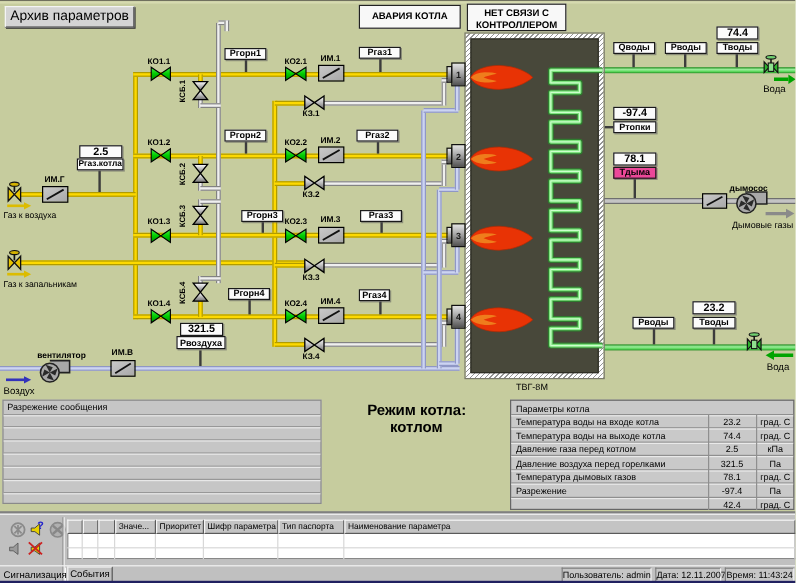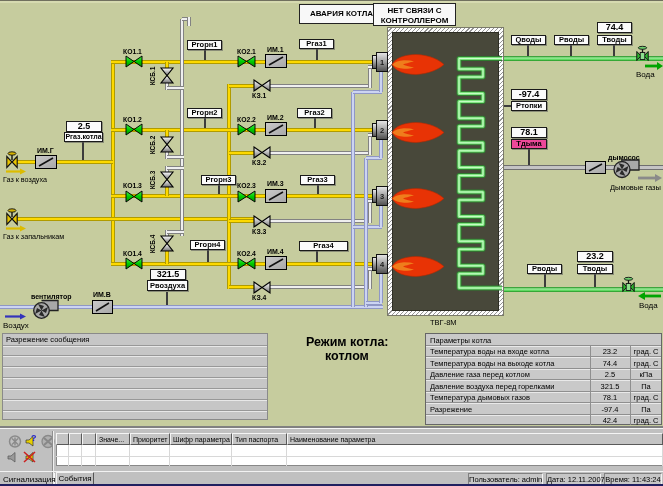--- a/index.html
+++ b/index.html
@@ -223,21 +223,21 @@
 <div style="position:absolute;left:201px;top:175px;width:35px;height:10px;background:#fbfbfb;border:1px solid #1a1a1a;box-sizing:border-box;font:bold 7.5px 'Liberation Sans',sans-serif;text-align:center;line-height:8px;color:#000;box-shadow:1px 1px 0 rgba(90,90,90,.55);">Ргорн3</div>
 <div style="position:absolute;left:207px;top:249px;width:2px;height:12.5px;background:#3c3c3c;"></div>
 <div style="position:absolute;left:190px;top:240px;width:35px;height:10px;background:#fbfbfb;border:1px solid #1a1a1a;box-sizing:border-box;font:bold 7.5px 'Liberation Sans',sans-serif;text-align:center;line-height:8px;color:#000;box-shadow:1px 1px 0 rgba(90,90,90,.55);">Ргорн4</div>
 <div style="position:absolute;left:316px;top:49px;width:2px;height:10.5px;background:#3c3c3c;"></div>
 <div style="position:absolute;left:299px;top:39px;width:35px;height:10px;background:#fbfbfb;border:1px solid #1a1a1a;box-sizing:border-box;font:bold 7.5px 'Liberation Sans',sans-serif;text-align:center;line-height:8px;color:#000;box-shadow:1px 1px 0 rgba(90,90,90,.55);">Ргаз1</div>
 <div style="position:absolute;left:314px;top:118px;width:2px;height:9.5px;background:#3c3c3c;"></div>
 <div style="position:absolute;left:297px;top:108px;width:35px;height:10px;background:#fbfbfb;border:1px solid #1a1a1a;box-sizing:border-box;font:bold 7.5px 'Liberation Sans',sans-serif;text-align:center;line-height:8px;color:#000;box-shadow:1px 1px 0 rgba(90,90,90,.55);">Ргаз2</div>
 <div style="position:absolute;left:317px;top:185px;width:2px;height:9.0px;background:#3c3c3c;"></div>
 <div style="position:absolute;left:300px;top:175px;width:35px;height:10px;background:#fbfbfb;border:1px solid #1a1a1a;box-sizing:border-box;font:bold 7.5px 'Liberation Sans',sans-serif;text-align:center;line-height:8px;color:#000;box-shadow:1px 1px 0 rgba(90,90,90,.55);">Ргаз3</div>
 <div style="position:absolute;left:316px;top:251px;width:2px;height:10.5px;background:#3c3c3c;"></div>
-<div style="position:absolute;left:299px;top:241px;width:49px;height:10px;background:#fbfbfb;border:1px solid #1a1a1a;box-sizing:border-box;font:bold 7.5px 'Liberation Sans',sans-serif;text-align:center;line-height:8px;color:#000;box-shadow:1px 1px 0 rgba(90,90,90,.55);">Ргаз4</div>
+<div style="position:absolute;left:299px;top:241px;width:26px;height:10px;background:#fbfbfb;border:1px solid #1a1a1a;box-sizing:border-box;font:bold 7.5px 'Liberation Sans',sans-serif;text-align:center;line-height:8px;color:#000;box-shadow:1px 1px 0 rgba(90,90,90,.55);">Ргаз4</div>
 <div style="position:absolute;left:82px;top:142px;width:2px;height:18px;background:#3c3c3c;"></div>
 <div style="position:absolute;left:66px;top:121px;width:36px;height:11px;background:#fbfbfb;border:1px solid #1a1a1a;box-sizing:border-box;font:bold 9px 'Liberation Sans',sans-serif;text-align:center;line-height:9px;color:#000;box-shadow:1px 1px 0 rgba(90,90,90,.55);">2.5</div>
 <div style="position:absolute;left:64px;top:132px;width:39px;height:10px;background:#fbfbfb;border:1px solid #1a1a1a;box-sizing:border-box;font:bold 7px 'Liberation Sans',sans-serif;text-align:center;line-height:8px;color:#000;box-shadow:1px 1px 0 rgba(90,90,90,.55);">Ргаз.котла</div>
 <div style="position:absolute;left:35px;top:155px;width:22px;height:14px;background:linear-gradient(150deg,#c9c9c9,#a8a8a8);border:1px solid #000;box-sizing:border-box;"></div>
 <svg style="position:absolute;left:35px;top:155px;overflow:visible" width="22" height="14">
       <line x1="4" y1="11" x2="18" y2="3" stroke="#111" stroke-width="1.5"></line>
     </svg>
 <div style="position:absolute;left:37px;top:146.5px;font:bold 7px 'Liberation Sans',sans-serif;color:#000;white-space:nowrap;">ИМ.Г</div>
 <div style="position:absolute;left:166px;top:292px;width:2px;height:13px;background:#3c3c3c;"></div>
 <div style="position:absolute;left:150px;top:269px;width:36px;height:11px;background:#fbfbfb;border:1px solid #1a1a1a;box-sizing:border-box;font:bold 9px 'Liberation Sans',sans-serif;text-align:center;line-height:9px;color:#000;box-shadow:1px 1px 0 rgba(90,90,90,.55);">321.5</div>
@@ -330,22 +330,23 @@
       <ellipse cx="6.5" cy="2.8" rx="4.2" ry="1.5" fill="#6fcf6f" stroke="#111" stroke-width="0.9"></ellipse>
       <polygon points="0.8,6.5 5,11 0.8,15.5" fill="#2db42d" stroke="#111" stroke-width="1"></polygon>
       <polygon points="12.2,6.5 8,11 12.2,15.5" fill="#2db42d" stroke="#111" stroke-width="1"></polygon>
       <rect x="4.2" y="7.5" width="4.6" height="7" fill="#8fe08f" stroke="#111" stroke-width="0.9"></rect>
     </svg>
 <svg style="position:absolute;left:638px;top:292px;overflow:visible" width="25" height="9">
       <polygon points="7,0 7,8 0,4" fill="#00a400"></polygon>
       <line x1="7" y1="4" x2="23" y2="4" stroke="#00a400" stroke-width="2.8"></line>
     </svg>
 <div style="position:absolute;left:639px;top:301px;font:normal 8px 'Liberation Sans',sans-serif;color:#000;white-space:nowrap;">Вода</div>
+<div style="position:absolute;left:4px;top:5px;width:108px;height:18px;background:#d4d4d4;border:1px solid;border-color:#f4f4f4 #555 #555 #f4f4f4;box-shadow:1px 1px 0 #333;box-sizing:border-box;font:11.5px 'Liberation Sans',sans-serif;text-align:center;line-height:16px;color:#000;">Архив параметров</div>
 <div style="position:absolute;left:299px;top:4px;width:85px;height:20px;background:#f8f8f8;border:1px solid #222;box-sizing:border-box;font:bold 8px 'Liberation Sans',sans-serif;text-align:center;line-height:18px;">АВАРИЯ КОТЛА</div>
-<div style="position:absolute;left:373px;top:3px;width:83px;height:23px;background:#f8f8f8;border:1px solid #222;box-sizing:border-box;font:bold 8px 'Liberation Sans',sans-serif;text-align:center;line-height:10px;padding-top:2px;">НЕТ СВЯЗИ С<br>КОНТРОЛЛЕРОМ</div>
+<div style="position:absolute;left:389px;top:3px;width:83px;height:23px;background:#f8f8f8;border:1px solid #222;box-sizing:border-box;font:bold 8px 'Liberation Sans',sans-serif;text-align:center;line-height:10px;padding-top:2px;">НЕТ СВЯЗИ С<br>КОНТРОЛЛЕРОМ</div>
 <div style="position:absolute;left:2px;top:333px;width:266px;height:87px;background:#c6c6c6;border:1px solid #8a8a8a;box-sizing:border-box;"></div>
 <div style="position:absolute;left:6px;top:335px;font:normal 7.5px 'Liberation Sans',sans-serif;color:#000;white-space:nowrap;">Разрежение сообщения</div>
 <div style="position:absolute;left:3px;top:344.5px;width:264px;height:1px;background:#989898;"></div>
 <div style="position:absolute;left:3px;top:345.5px;width:264px;height:1px;background:#e8e8e8;"></div>
 <div style="position:absolute;left:3px;top:355.4px;width:264px;height:1px;background:#989898;"></div>
 <div style="position:absolute;left:3px;top:356.4px;width:264px;height:1px;background:#e8e8e8;"></div>
 <div style="position:absolute;left:3px;top:366.3px;width:264px;height:1px;background:#989898;"></div>
 <div style="position:absolute;left:3px;top:367.3px;width:264px;height:1px;background:#e8e8e8;"></div>
 <div style="position:absolute;left:3px;top:377.2px;width:264px;height:1px;background:#989898;"></div>
 <div style="position:absolute;left:3px;top:378.2px;width:264px;height:1px;background:#e8e8e8;"></div>

